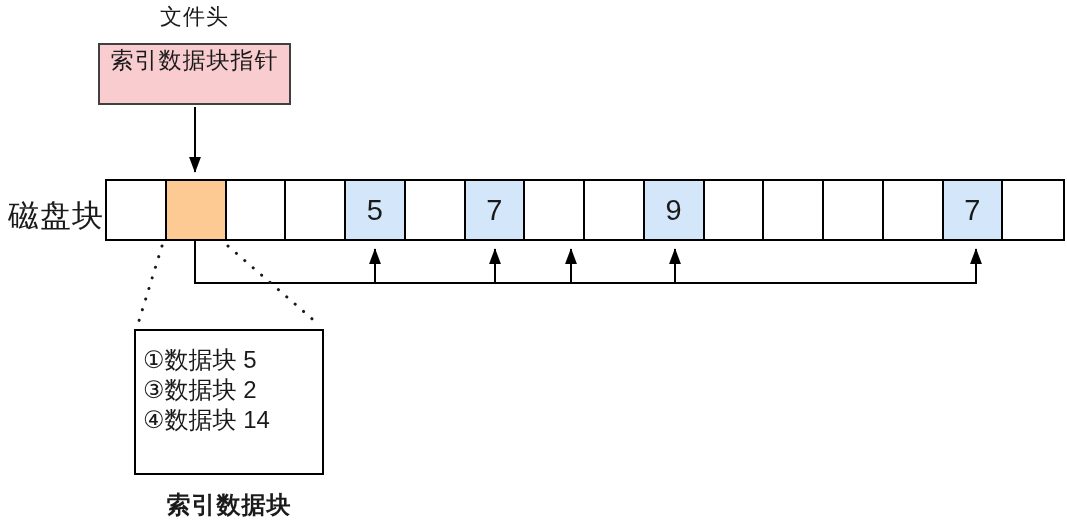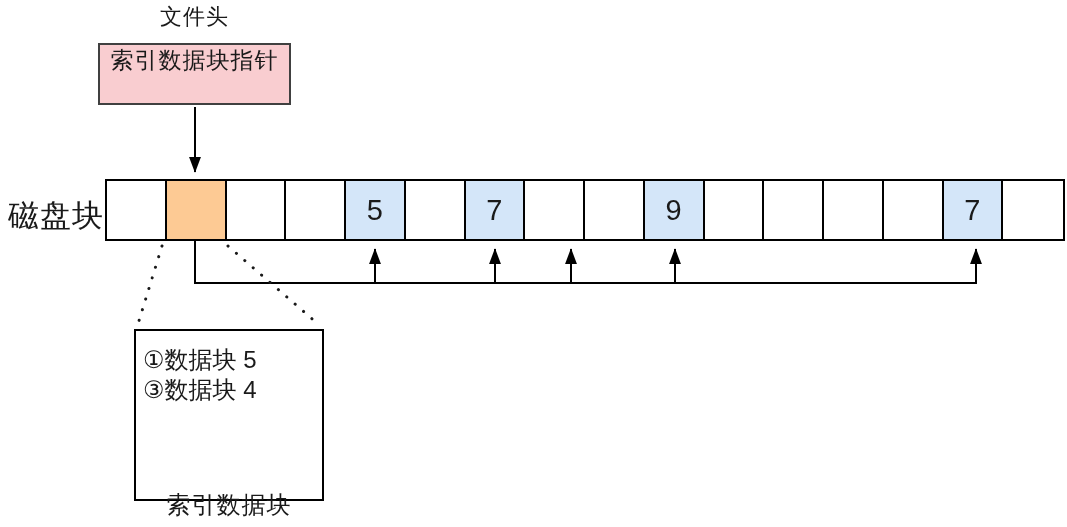--- a/index.html
+++ b/index.html
@@ -43,30 +43,30 @@
     display:flex;align-items:center;justify-content:center;
     font-size:29px;
     background:#ffffff;
   }
   .cell:last-child{border-right:none;}
   .cell.index{background:var(--orange,#fdca94);}
   .cell.data{background:var(--blue,#d4e6f9);}
 
   
   #index-box{
-    left:134px;top:329px;width:190px;height:172px;
+    left:134px;top:329px;width:190px;height:146px;
     box-sizing:border-box;
     border:2px solid #000000;
     background:#ffffff;
     padding:14px 4px 0 7px;
     font-size:24px;line-height:30px;
   }
   #index-caption{
     left:134px;top:489px;width:190px;
-    text-align:center;font-size:24px;letter-spacing:1px;
+    text-align:center;font-size:24px;letter-spacing:1px;font-weight:bold;
   }
 
   #overlay{left:0;top:0;pointer-events:none;}
 </style>
 </head>
 <body>
 
 <div id="canvas">
 
   <div id="file-header-label" class="abs">文件头</div>
@@ -91,21 +91,22 @@
       <div class="cell empty"></div>
       <div class="cell empty"></div>
       <div class="cell empty"></div>
       <div class="cell empty"></div>
       <div class="cell data">7</div>
       <div class="cell empty"></div>
     </div>
 
   <div id="index-box" class="abs">
       <div>①数据块 5</div>
-      <div>③数据块 4</div>
+      <div>③数据块 2</div>
+      <div>④数据块 14</div>
     </div>
 
   <div id="index-caption" class="abs">索引数据块</div>
 
   <svg id="overlay" class="abs" width="1067" height="527">
     <defs>
       <marker id="arrowhead" markerWidth="10" markerHeight="8" refX="7.6" refY="3" orient="auto" markerUnits="strokeWidth">
         <path d="M0,0 L8,3 L0,6 Z" fill="#000000"></path>
       </marker>
     </defs>

